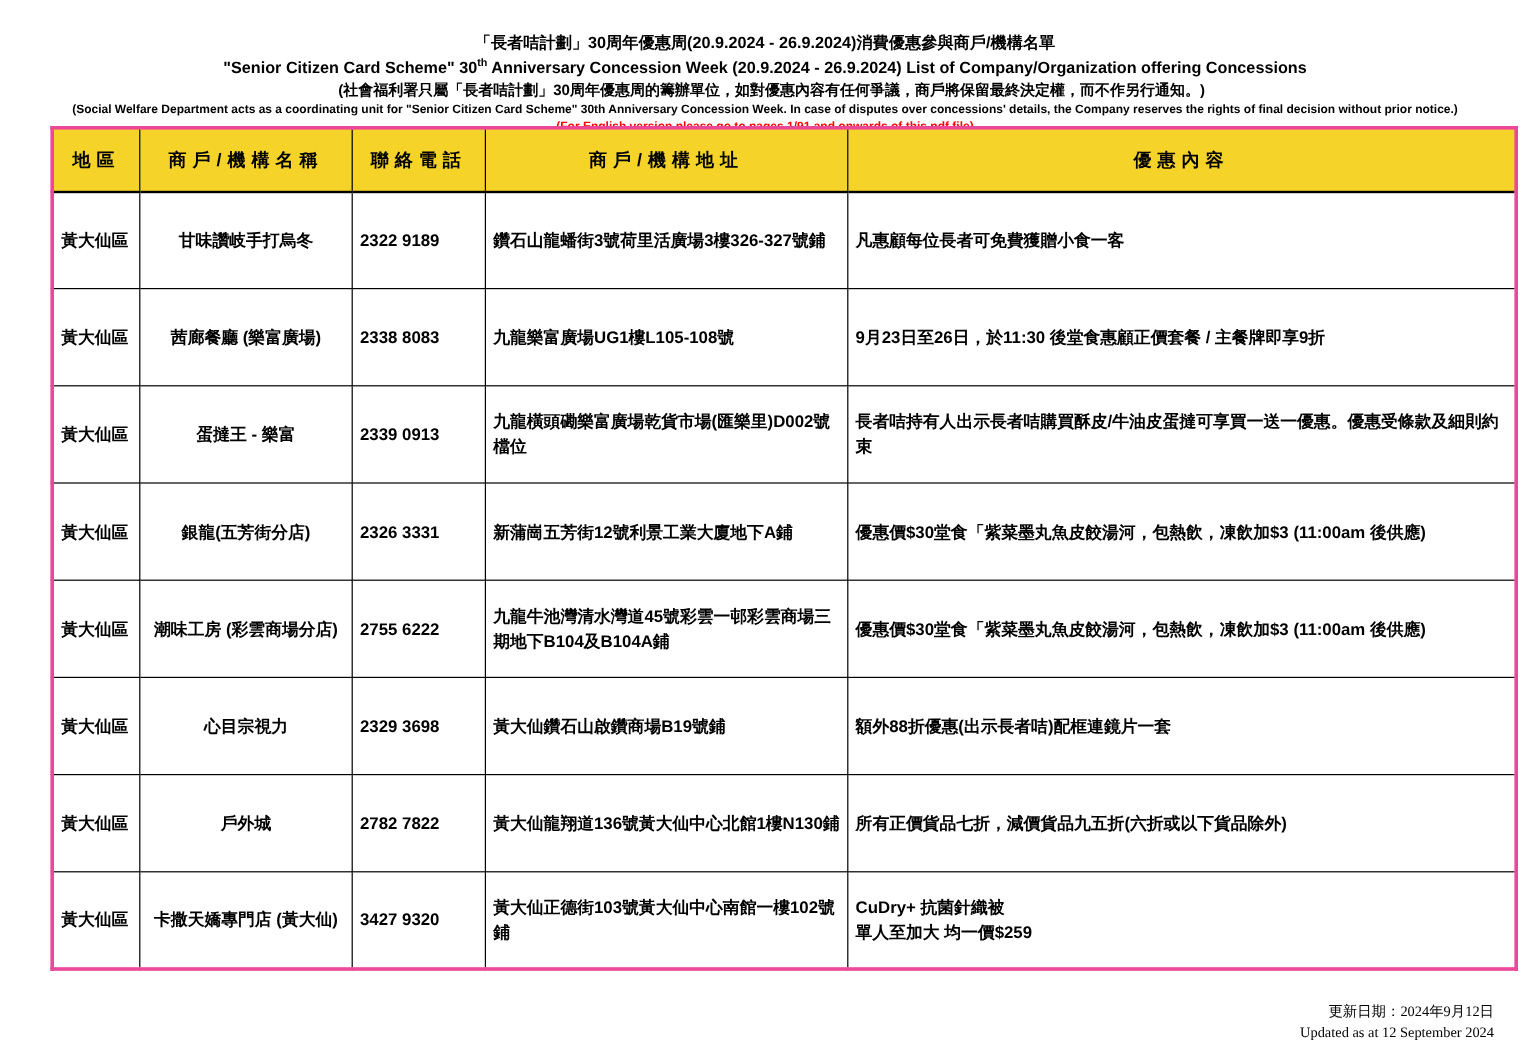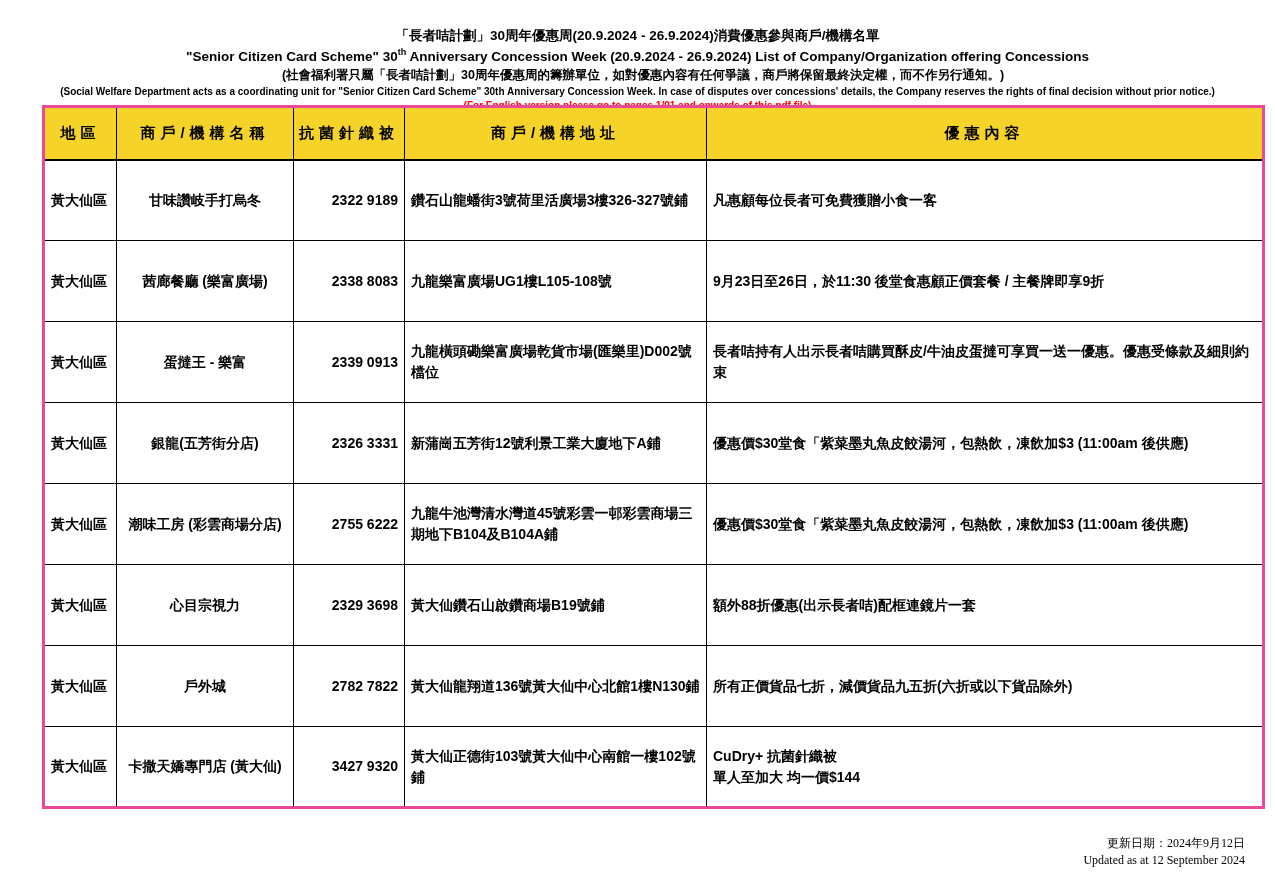--- a/index.html
+++ b/index.html
@@ -57,21 +57,21 @@
   }
   table.concession td {
     height: 81px;
     font-size: 14px;
     line-height: 1.5;
     padding: 4px 6px;
     background: #fff;
   }
   td.c-district { text-align: left; padding-left: 5px; }
   td.c-name     { text-align: center; }
-  td.c-phone    { text-align: right; }
+  td.c-phone    { text-align: left; }
   td.c-address  { text-align: left; }
   td.c-offer    { text-align: left; white-space: pre-line; }
   
   .footer-page {
     position: absolute;
     left: 0;
     width: 100%;
     top: 843px;
     text-align: center;
     font-family: "Liberation Serif", "DejaVu Serif", serif;
@@ -105,21 +105,21 @@
       <col style="width:73px">
       <col style="width:177px">
       <col style="width:111px">
       <col style="width:302px">
       <col style="width:557px">
     </colgroup>
     <thead>
       <tr>
         <th>地區</th>
         <th>商戶/機構名稱</th>
-        <th>抗菌針織被</th>
+        <th>聯絡電話</th>
         <th>商戶/機構地址</th>
         <th>優惠內容</th>
       </tr>
     </thead>
     <tbody>
       <tr>
         <td class="c-district">黃大仙區</td>
         <td class="c-name">甘味讚岐手打烏冬</td>
         <td class="c-phone">2322 9189</td>
         <td class="c-address">鑽石山龍蟠街3號荷里活廣場3樓326-327號鋪</td>
@@ -166,21 +166,21 @@
         <td class="c-phone">2782 7822</td>
         <td class="c-address">黃大仙龍翔道136號黃大仙中心北館1樓N130鋪</td>
         <td class="c-offer">所有正價貨品七折，減價貨品九五折(六折或以下貨品除外)</td>
       </tr>
       <tr>
         <td class="c-district">黃大仙區</td>
         <td class="c-name">卡撒天嬌專門店 (黃大仙)</td>
         <td class="c-phone">3427 9320</td>
         <td class="c-address">黃大仙正德街103號黃大仙中心南館一樓102號鋪</td>
         <td class="c-offer">CuDry+ 抗菌針織被
-單人至加大 均一價$144</td>
+單人至加大 均一價$259</td>
       </tr>
     </tbody>
   </table>
 
 
   <div class="footer-updated">
     <div>更新日期：2024年9月12日</div>
     <div>Updated as at 12 September 2024</div>
   </div>
 

